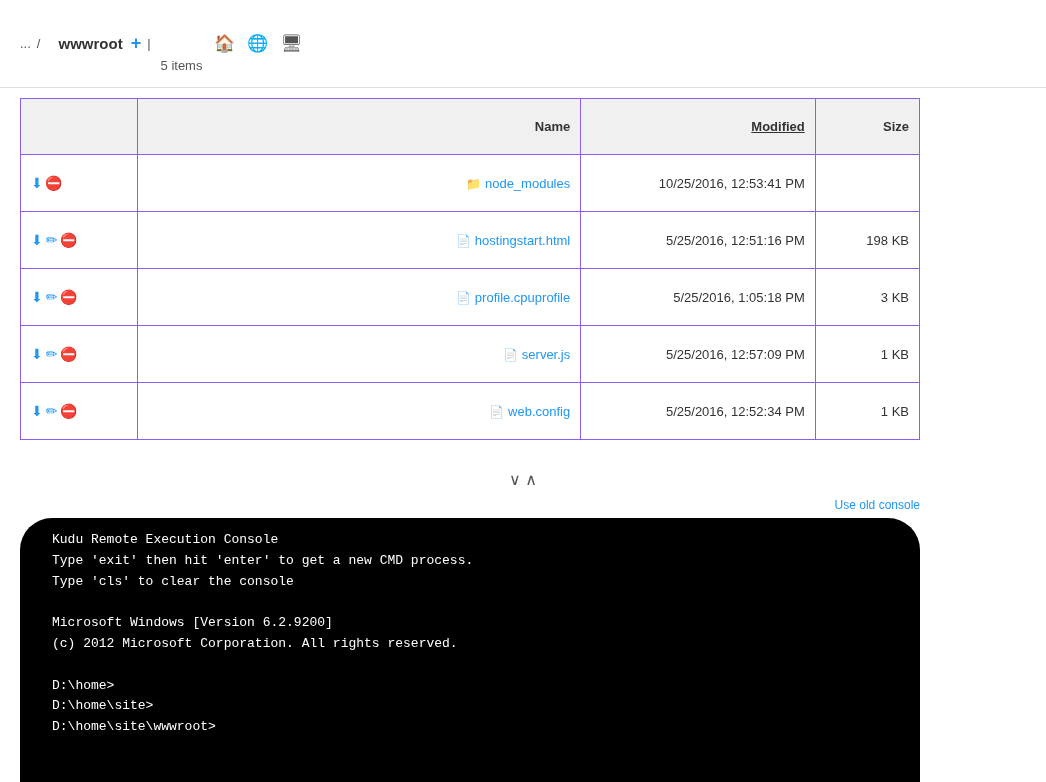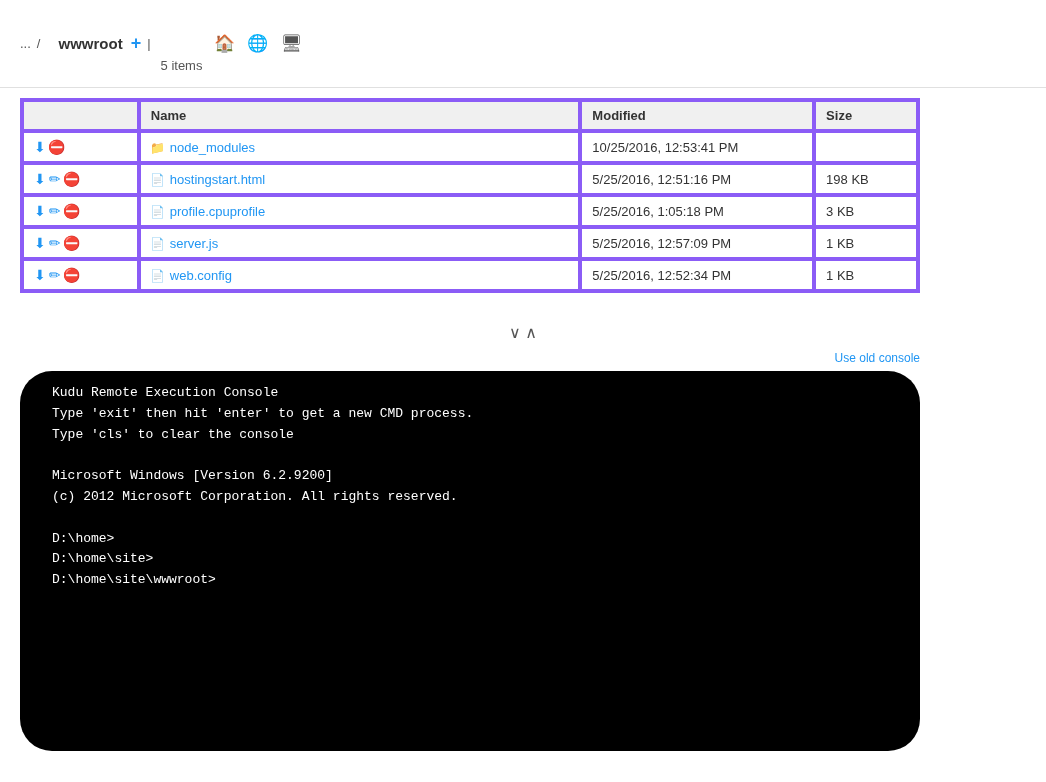--- a/index.html
+++ b/index.html
@@ -58,33 +58,33 @@
     }
     table {
       border-collapse: collapse;
       width: 100%;
       max-width: 900px;
     }
     thead tr {
       background: #f0f0f0;
     }
     th, td {
-      border: 4px solid #8b5cf6;
-      padding: 6px 10px;
-      text-align: left;
+      border: 1px solid #8b5cf6;
+      padding: 20px 10px;
+      text-align: right;
       vertical-align: middle;
     }
     th {
       font-weight: bold;
       font-size: 13px;
       color: #333;
     }
     .col-actions { width: 90px; }
     .col-name { width: 340px; }
-    .col-modified { width: 180px; }
+    .col-modified { width: 180px; text-decoration: underline; }
     .col-size { width: 80px; }
 
     .action-icons {
       display: flex;
       gap: 3px;
       align-items: center;
     }
     .action-icon {
       color: #2196F3;
       font-size: 14px;

